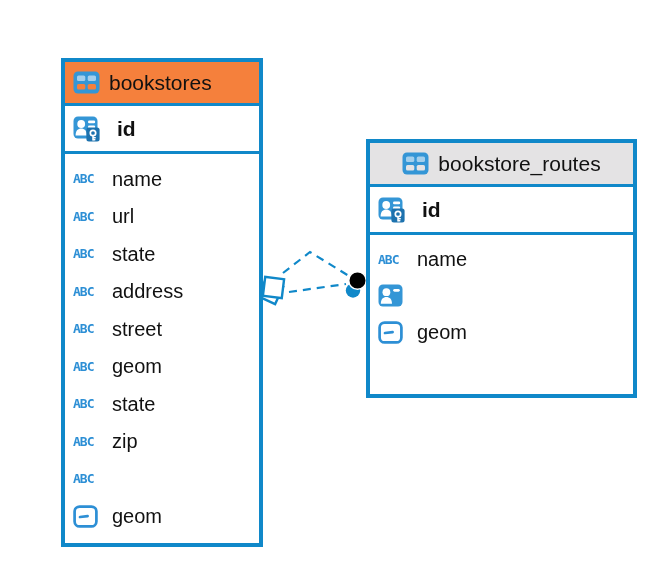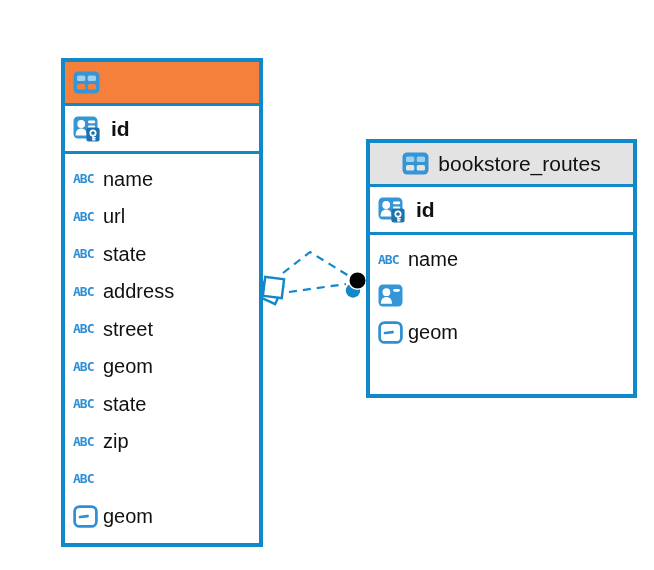--- a/index.html
+++ b/index.html
@@ -14,26 +14,26 @@
     border:4px solid var(--accent_blue);
   }
   .thead{
     height:41px;display:flex;align-items:center;gap:9px;padding:0 8px;
     border-bottom:3px solid var(--accent_blue);
     font-size:21px;font-weight:400;white-space:nowrap;
   }
   .hdr-orange .thead{background:var(--header_orange);--hdr:var(--header_orange);}
   .hdr-gray .thead{background:var(--header_gray);justify-content:center;--hdr:var(--header_gray);}
   .pkrow{
-    height:45px;display:flex;align-items:center;gap:8px;padding:0 8px;
+    height:45px;display:flex;align-items:center;gap:14px;padding:0 8px;
     border-bottom:3px solid var(--accent_blue);
     font-size:21px;font-weight:700;
   }
   .cols{padding-top:6px;}
-  .colrow{display:flex;align-items:center;padding:0 8px;font-size:20px;white-space:nowrap;}
+  .colrow{display:flex;align-items:center;gap:9px;padding:0 8px;font-size:20px;white-space:nowrap;}
   #table-bookstores .colrow{height:37.5px;}
   #table-bookstore-routes .colrow{height:36.5px;}
   .icon-slot{width:30px;min-width:30px;display:flex;align-items:center;justify-content:flex-start;}
   .abc{
     font-family:"DejaVu Sans Mono", monospace;font-weight:800;font-size:13px;
     letter-spacing:-1px;color:var(--type_text_blue);line-height:1;
   }
   .col-label{line-height:1;}
   .title{line-height:1;}
 </style>
@@ -57,20 +57,21 @@
 
   <section class="erd-table hdr-orange" id="table-bookstores" style="left:61px;top:58px;width:202px;height:489px;">
     <header class="thead">
       <svg width="27" height="23" viewBox="0 0 27 23">
         <rect x="0.5" y="0.5" width="26" height="22" rx="4.5" style="fill:var(--icon_blue)"></rect>
         <rect x="4" y="4.5" width="8.3" height="5.6" rx="1.6" style="fill:rgba(255,255,255,0.55)"></rect>
         <rect x="14.7" y="4.5" width="8.3" height="5.6" rx="1.6" style="fill:rgba(255,255,255,0.55)"></rect>
         <rect x="4" y="13" width="8.3" height="5.6" rx="1.6" style="fill:var(--hdr)"></rect>
         <rect x="14.7" y="13" width="8.3" height="5.6" rx="1.6" style="fill:var(--hdr)"></rect>
       </svg>
+      <span class="title">bookstores</span>
     </header>
     <div class="pkrow">
       <span class="icon-slot">
         <svg width="27" height="27" viewBox="0 0 27 27">
           <rect x="0.5" y="1.5" width="24" height="22" rx="4.5" style="fill:var(--icon_blue)"></rect>
           <circle cx="8.2" cy="9" r="3.9" style="fill:#ffffff"></circle>
           <path d="M2.6 20.5 C2.6 15.6 5.1 13.6 8.2 13.6 C11.3 13.6 13.8 15.6 13.8 20.5 Z" style="fill:#ffffff"></path>
           <rect x="15" y="5.6" width="7.2" height="2.7" rx="1.35" style="fill:#ffffff"></rect>
           <rect x="15" y="10.6" width="7.2" height="2.7" rx="1.35" style="fill:#ffffff"></rect>
           <rect x="13.4" y="12.6" width="13.2" height="14" rx="2.5" style="fill:var(--icon_blue_dark)"></rect>

